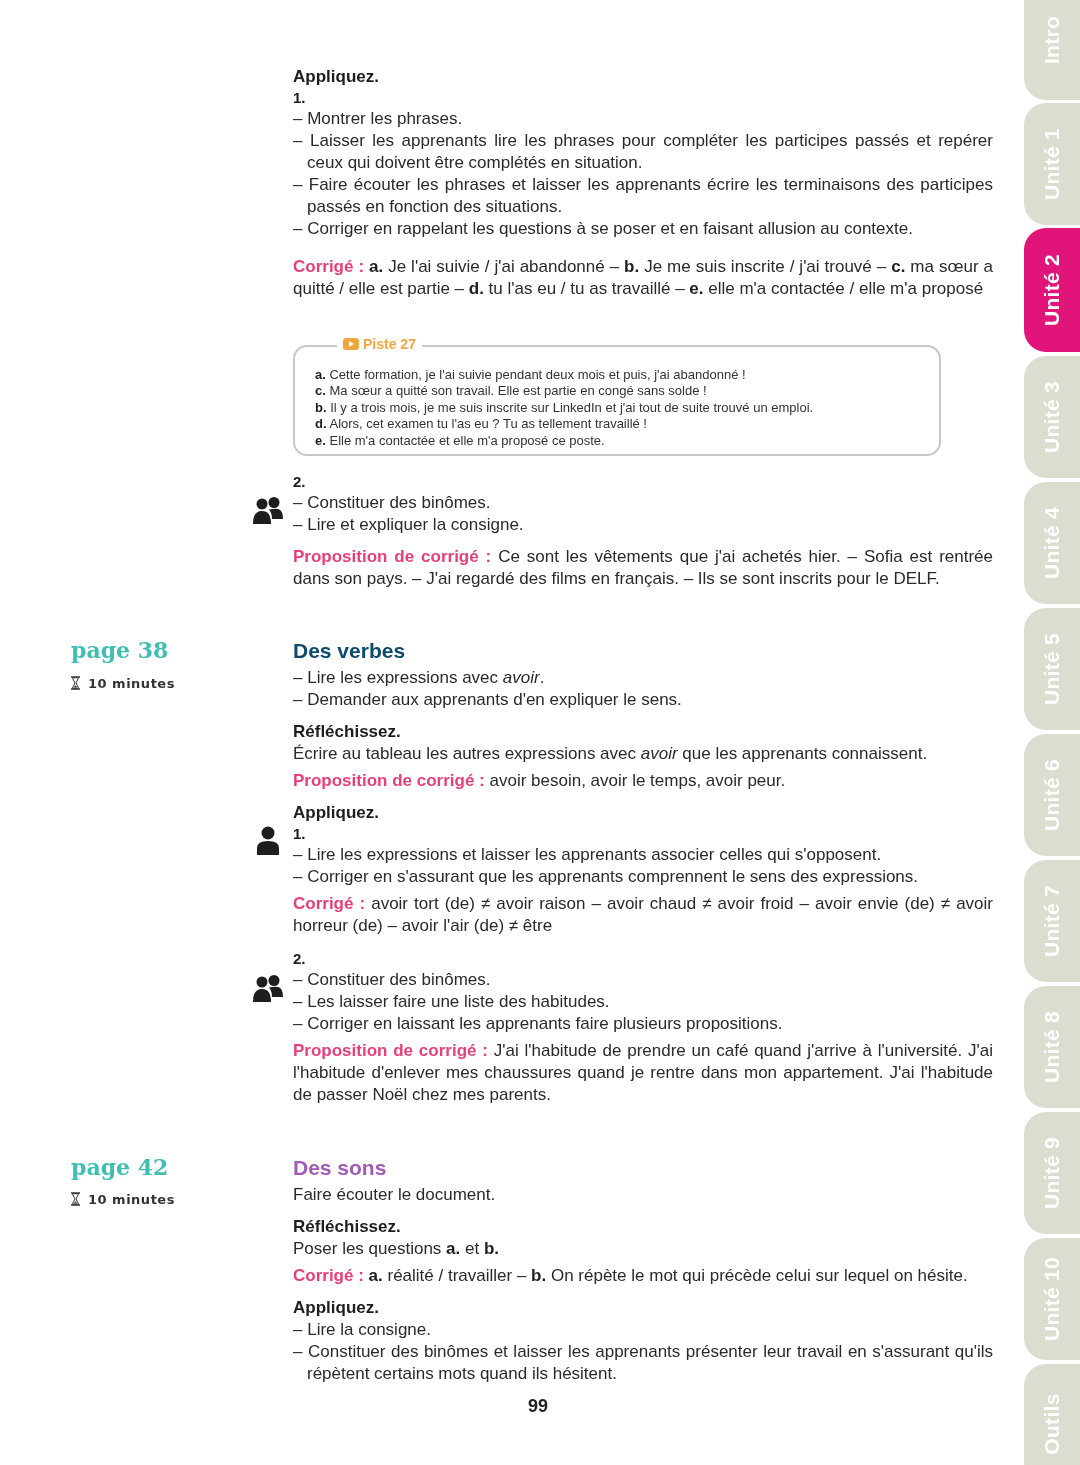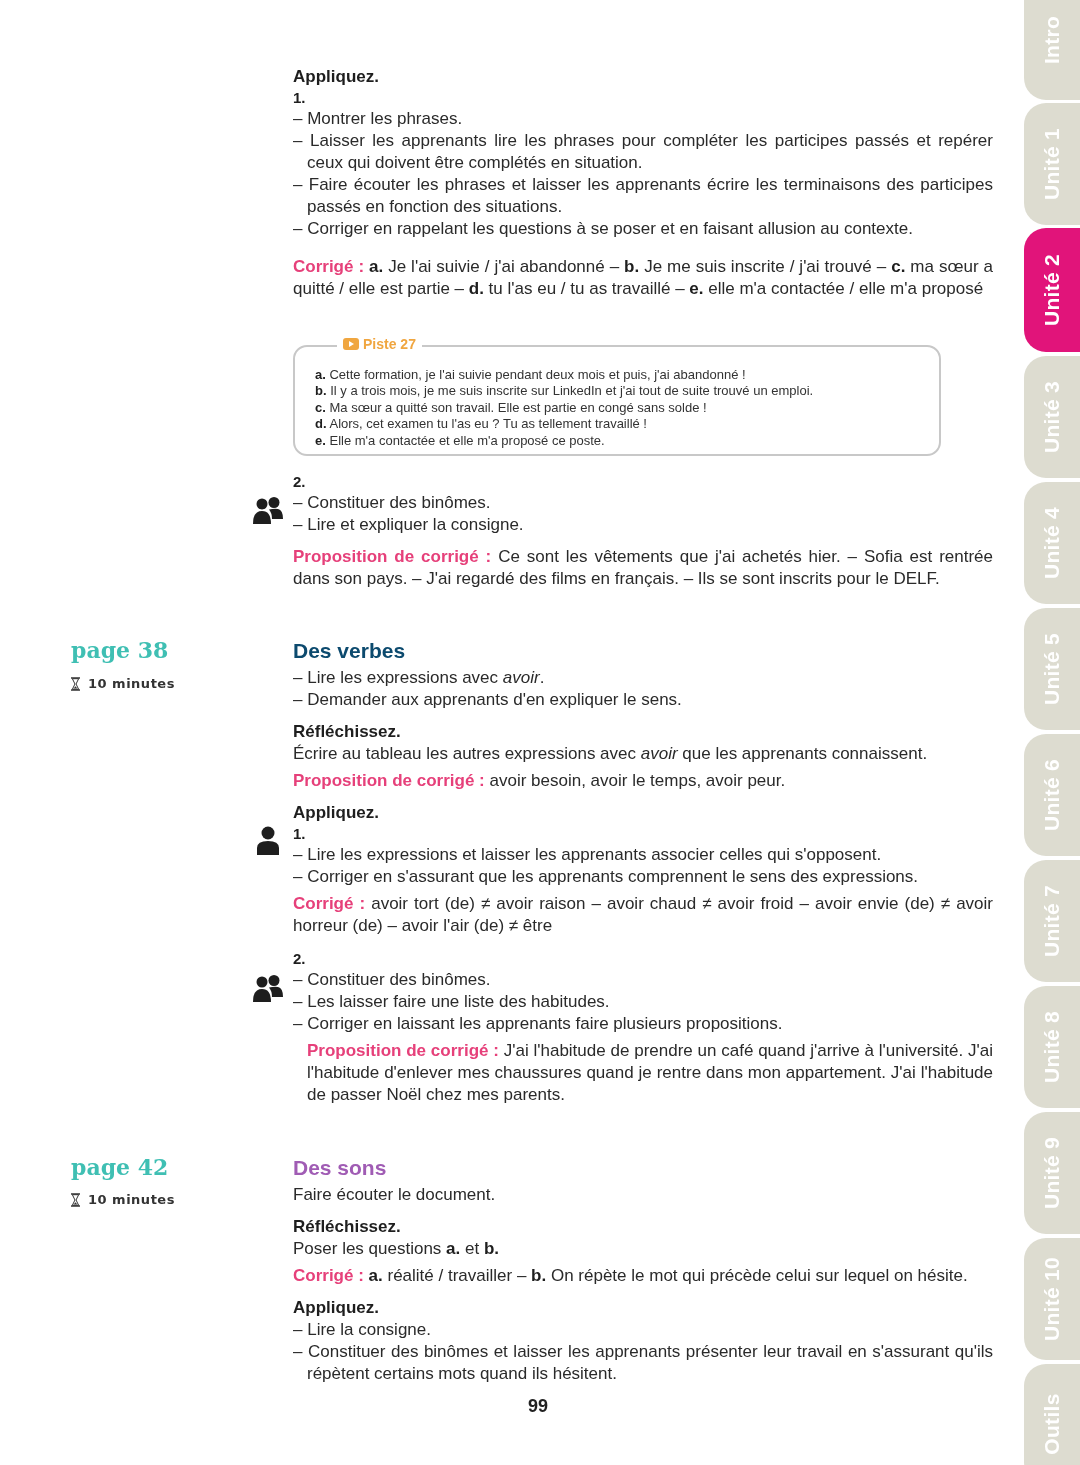--- a/index.html
+++ b/index.html
@@ -25,21 +25,21 @@
     color: #f0a640; font-weight: bold; font-size: 14px; display: flex; align-items: center; gap: 4px; }
   .play-icon { display: inline-block; width: 16px; height: 12px; background: #f0a640; border-radius: 3px; position: relative; }
   .play-icon::after { content: ""; position: absolute; left: 6px; top: 3px; border-left: 5px solid #fff;
     border-top: 3px solid transparent; border-bottom: 3px solid transparent; }
   .audio-lines { position: absolute; left: 20px; top: 20px; font-size: 13px; line-height: 16.4px; color: #333; }
 
   
   .page-ref { position: absolute; left: 71px; font-family: "DejaVu Serif", serif; font-weight: bold;
     color: #3fbfb3; font-size: 22px; }
   .duration { position: absolute; left: 71px; font-size: 13px; font-weight: bold; color: #333; letter-spacing: 0.5px;
-    display: flex; align-items: center; gap: 8px; font-family: "DejaVu Sans", sans-serif; }
+    display: flex; gap: 8px; font-family: "DejaVu Sans", sans-serif; }
   .hourglass { display: inline-block; width: 9px; height: 14px; position: relative; }
 
   
   .pair-icon, .solo-icon { position: absolute; }
 
   
   .page-num { position: absolute; left: 528px; top: 1396px; font-size: 18px; font-weight: bold; color: #222; text-align: center; }
 
   
   .tabs { position: absolute; left: 1024px; top: 0; width: 56px; height: 1465px; }
@@ -65,22 +65,22 @@
   </p>
 </div>
 
 <div class="audio-box">
   <div class="audio-label">
     <span class="play-icon"></span>
     <span>Piste 27</span>
   </div>
   <div class="audio-lines">
     <div><b>a.</b><span> Cette formation, je l'ai suivie pendant deux mois et puis, j'ai abandonné !</span></div>
+    <div><b>c.</b><span> Ma sœur a quitté son travail. Elle est partie en congé sans solde !</span></div>
     <div><b>b.</b><span> Il y a trois mois, je me suis inscrite sur LinkedIn et j'ai tout de suite trouvé un emploi.</span></div>
-    <div><b>c.</b><span> Ma sœur a quitté son travail. Elle est partie en congé sans solde !</span></div>
     <div><b>d.</b><span> Alors, cet examen tu l'as eu ? Tu as tellement travaillé !</span></div>
     <div><b>e.</b><span> Elle m'a contactée et elle m'a proposé ce poste.</span></div>
   </div>
 </div>
 
 <svg class="pair-icon" style="left:252px;top:497px;" width="32" height="28" viewBox="0 0 32 28">
   <circle cx="10" cy="7" r="5.5" fill="#1e1e1e"></circle>
   <circle cx="22" cy="5.5" r="5.5" fill="#1e1e1e"></circle>
   <path d="M1 27 Q1 14 10 14 Q19 14 19 27 Z" fill="#1e1e1e"></path>
   <path d="M17 12.5 Q22 11.5 26 12 Q31 13 31 22 L20 22 Q20 16 17 12.5 Z" fill="#1e1e1e"></path>
@@ -118,21 +118,21 @@
   <div class="bold" style="margin-top:10px;">Appliquez.</div>
   <div class="bold" style="font-size:15px;line-height:20px;">1.</div>
   <div class="dash">– Lire les expressions et laisser les apprenants associer celles qui s'opposent.</div>
   <div class="dash">– Corriger en s'assurant que les apprenants comprennent le sens des expressions.</div>
   <p style="margin-top:5px;"><span class="pink">Corrigé :</span><span> avoir tort (de) ≠ avoir raison – avoir chaud ≠ avoir froid – avoir envie (de) ≠ avoir horreur (de) – avoir l'air (de) ≠ être</span></p>
 
   <div class="bold" style="font-size:15px;line-height:20px;margin-top:12px;">2.</div>
   <div class="dash">– Constituer des binômes.</div>
   <div class="dash">– Les laisser faire une liste des habitudes.</div>
   <div class="dash">– Corriger en laissant les apprenants faire plusieurs propositions.</div>
-  <p style="margin-top:5px;margin-left:14px;"><span class="pink">Proposition de corrigé :</span><span> J'ai l'habitude de prendre un café quand j'arrive à l'université. J'ai l'habitude d'enlever mes chaussures quand je rentre dans mon appartement. J'ai l'habitude de passer Noël chez mes parents.</span></p>
+  <p style="margin-top:5px;"><span class="pink">Proposition de corrigé :</span><span> J'ai l'habitude de prendre un café quand j'arrive à l'université. J'ai l'habitude d'enlever mes chaussures quand je rentre dans mon appartement. J'ai l'habitude de passer Noël chez mes parents.</span></p>
 </div>
 
 <svg class="solo-icon" style="left:256px;top:826px;" width="24" height="30" viewBox="0 0 24 30">
   <circle cx="12" cy="7" r="6.5" fill="#1e1e1e"></circle>
   <path d="M1 29 L1 22 Q1 15 12 15 Q23 15 23 22 L23 29 Z" fill="#1e1e1e"></path>
 </svg>
 
 <svg class="pair-icon" style="left:252px;top:975px;" width="32" height="28" viewBox="0 0 32 28">
   <circle cx="10" cy="7" r="5.5" fill="#1e1e1e"></circle>
   <circle cx="22" cy="5.5" r="5.5" fill="#1e1e1e"></circle>

